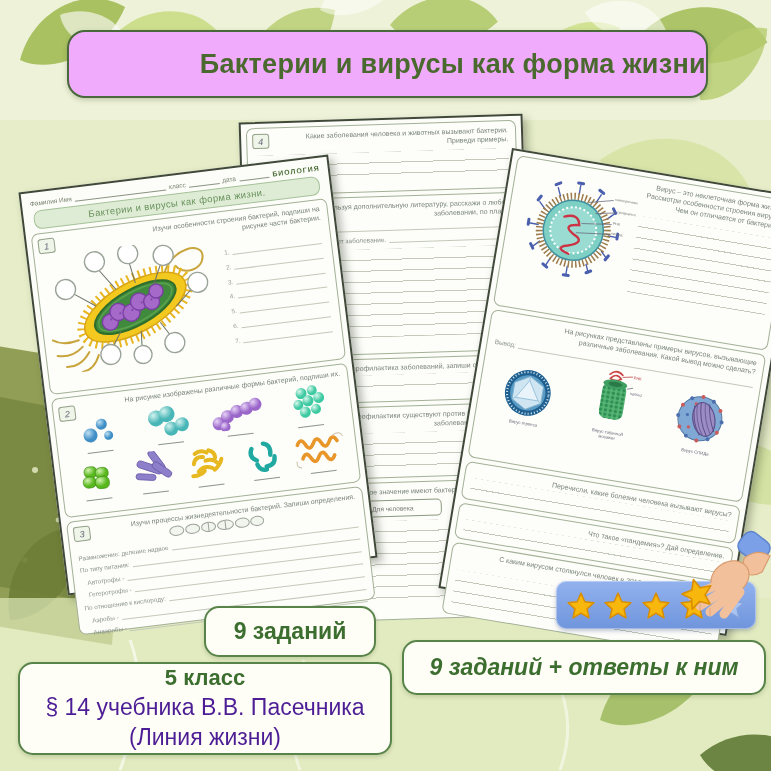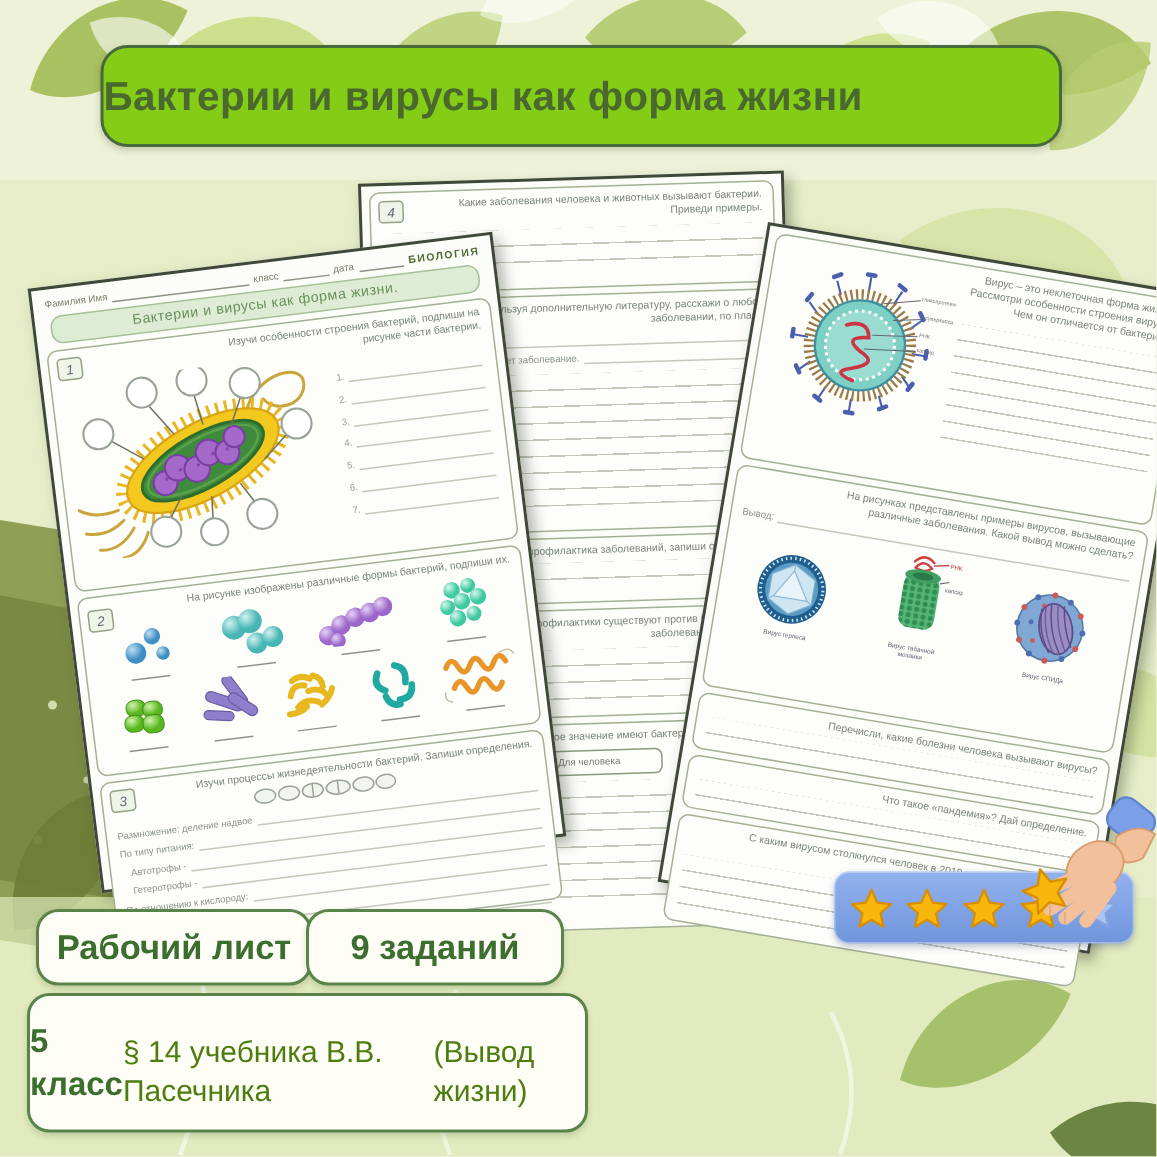--- a/index.html
+++ b/index.html
@@ -2,22 +2,22 @@
 <html><head>
 <meta charset="utf-8">
 <style>
   html,body{margin:0;padding:0;}
   body{font-family:"Liberation Sans",sans-serif;}
   #stage{position:relative;width:771px;height:771px;overflow:hidden;background:#e6edc8;}
   #bg{position:absolute;inset:0;z-index:0;}
 
   
   .title-banner{position:absolute;left:67px;top:30px;width:637px;height:64px;z-index:5;
-    background:#84cc16;border:2px solid #49683b;border-radius:18px;
-    display:flex;align-items:center;justify-content:flex-start;
+    background:#f0abfc;border:2px solid #49683b;border-radius:18px;
+    display:flex;align-items:center;justify-content:flex-end;
     box-shadow:0 2px 5px rgba(60,80,40,.25);}
   .title-banner span{font-size:27px;font-weight:bold;color:#4a692e;letter-spacing:.3px;}
 
   
   .page{position:absolute;background:#fcfdf8;border:2px solid #3f4839;
     box-shadow:4px 5px 9px rgba(40,50,30,.35);}
   .page-left{left:42px;top:172px;width:308px;height:402px;transform:rotate(-7deg);z-index:30;}
   .page-mid{left:246px;top:118px;width:280px;height:470px;transform:rotate(-1.8deg);z-index:10;}
   .page-right{left:512px;top:148px;width:288px;height:442px;transform:rotate(9.5deg);
     transform-origin:top left;z-index:20;}
@@ -57,23 +57,23 @@
 
   .scheme-box{width:96px;height:15px;margin:4px auto;border:1px solid #8a9a7e;border-radius:5px;
     display:flex;align-items:center;justify-content:center;font-size:6.5px;color:#777;}
 
   
   .badge{position:absolute;background:#fffef6;border:2.5px solid #58844a;border-radius:15px;
     display:flex;align-items:center;justify-content:center;color:#3c6e2f;font-weight:bold;
     z-index:40;box-shadow:0 2px 4px rgba(60,80,40,.2);}
   .badge-worksheet{left:24px;top:606px;width:180px;height:47px;font-size:23px;}
   .badge-tasks{left:204px;top:606px;width:168px;height:47px;font-size:23px;}
-  .badge-grade{left:18px;top:662px;width:370px;height:89px;flex-direction:row;line-height:1.3;}
+  .badge-grade{left:18px;top:662px;width:370px;height:89px;flex-direction:column;line-height:1.3;}
   .badge-grade .g1{font-size:22px;font-weight:bold;color:#3c6e2f;}
-  .badge-grade .g2,.badge-grade .g3{font-size:20px;font-weight:normal;color:#4d7c0f;margin-top:12px;}
+  .badge-grade .g2,.badge-grade .g3{font-size:23px;font-weight:normal;color:#4c1d95;}
   .badge-answers{left:402px;top:640px;width:360px;height:51px;font-size:23px;font-style:italic;}
   .badge-frp{left:402px;top:700px;width:360px;height:51px;font-size:23px;font-style:italic;}
 
   
   .star-panel{position:absolute;left:556px;top:581px;width:188px;height:48px;z-index:41;
     background:linear-gradient(#92b2ee,#7095dc);border-radius:10px;
     box-shadow:inset 0 0 0 1px rgba(255,255,255,.35),0 2px 4px rgba(50,70,120,.3);
     display:flex;align-items:center;justify-content:space-around;padding:0 6px;}
   .star-panel svg{display:block;}
   .hand-wrap{position:absolute;left:648px;top:530px;width:130px;height:110px;z-index:42;}
@@ -580,30 +580,30 @@
           <span>Аэробы -</span>
           <span class="fill"></span>
         </div>
       <div class="lrow" style="padding-left:6px;">
           <span>Анаэробы -</span>
           <span class="fill"></span>
         </div>
     </div>
   </div>
 
-  <div class="badge badge-worksheet">
-    <span>Рабочий лист</span>
-  </div>
   <div class="badge badge-tasks">
     <span>9 заданий</span>
   </div>
   <div class="badge badge-grade">
     <span class="g1">5 класс</span>
     <span class="g2">§ 14 учебника В.В. Пасечника</span>
-    <span class="g3">(Вывод жизни)</span>
+    <span class="g3">(Линия жизни)</span>
+  </div>
+  <div class="badge badge-answers">
+    <span>9 заданий + ответы к ним</span>
   </div>
 
   <div class="star-panel">
       <svg width="28" height="27" viewBox="0 0 26 25">
          <path d="M13 1 L16.5 9 L25 9.9 L18.6 15.6 L20.4 24 L13 19.6 L5.6 24 L7.4 15.6 L1 9.9 L9.5 9 Z" fill="#f7b70d" stroke="#d98e00" stroke-width="1.4" stroke-linejoin="round"></path>
        </svg>
       <svg width="28" height="27" viewBox="0 0 26 25">
          <path d="M13 1 L16.5 9 L25 9.9 L18.6 15.6 L20.4 24 L13 19.6 L5.6 24 L7.4 15.6 L1 9.9 L9.5 9 Z" fill="#f7b70d" stroke="#d98e00" stroke-width="1.4" stroke-linejoin="round"></path>
        </svg>
       <svg width="28" height="27" viewBox="0 0 26 25">

